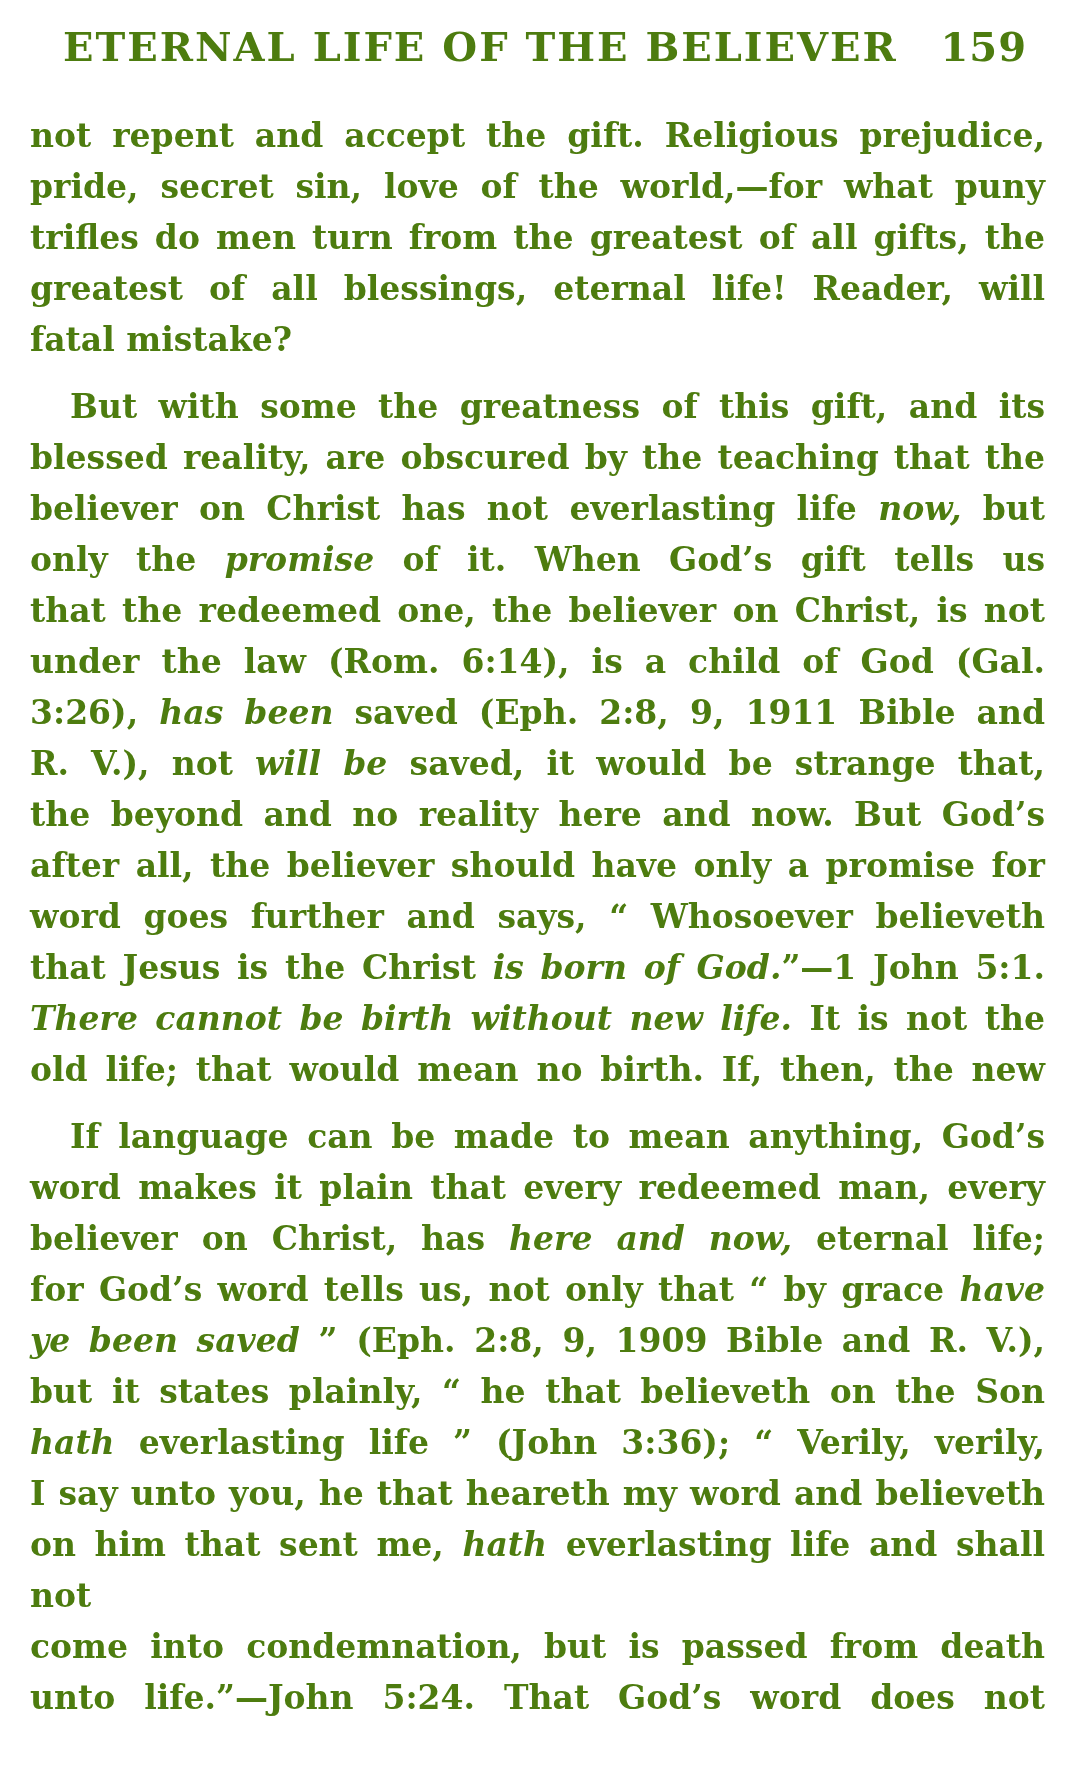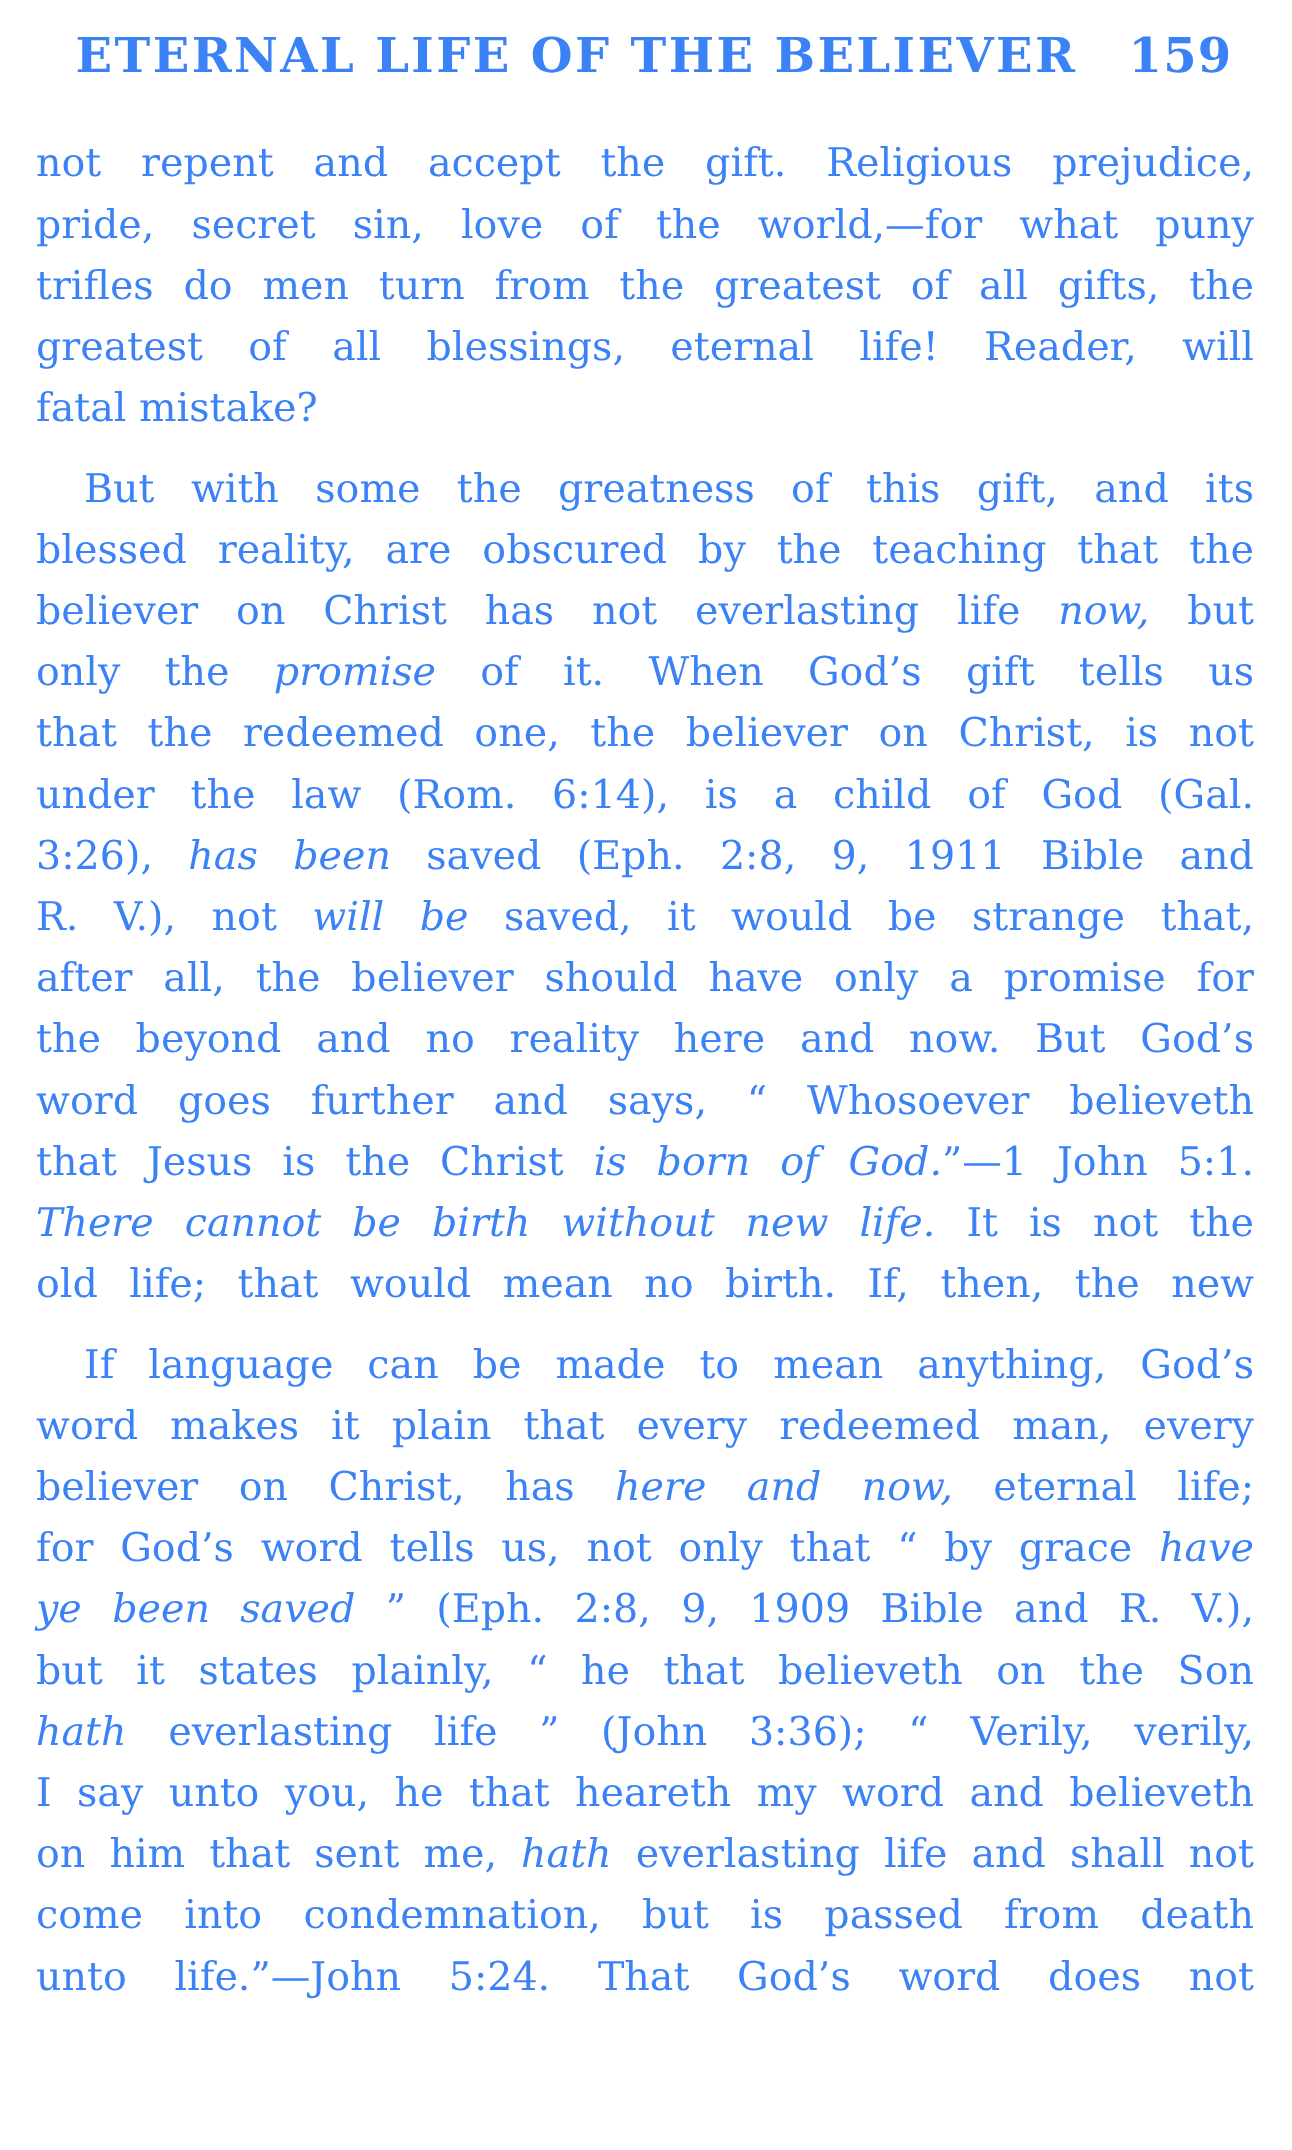--- a/index.html
+++ b/index.html
@@ -4,21 +4,21 @@
 <style>
   html, body { margin: 0; padding: 0; background: #ffffff; }
   .page {
     position: relative;
     width: 1077px;
     height: 1792px;
     background: #ffffff;
     box-sizing: border-box;
     padding: 24px 32px 0 30px;
     font-family: "DejaVu Serif", serif;
-    color: #3b82f6;
+    color: #4d7c0f;
     overflow: hidden;
   }
   .header {
     display: flex;
     justify-content: space-between;
     align-items: baseline;
     margin: 0 18px 0 33px;
     font-weight: bold;
     font-size: 40px;
     line-height: 46px;
@@ -28,20 +28,21 @@
   .header .pagenum { letter-spacing: 1px; }
   .textblock {
     margin-top: 40px;
     font-size: 33px;
     line-height: 51px;
   }
   .para { margin: 0; }
   .line {
     text-align: justify;
     text-align-last: justify;
+    font-weight: bold;
   }
   .line.leftlast { text-align-last: left; }
   .para.indent .line:first-child { text-indent: 40px; margin-top: 16px; }
   .it { font-style: italic; margin-top: 33px; }
 </style>
 </head>
 <body>
 
 <div class="page">
   <div class="header">
@@ -58,22 +59,22 @@
       </div>
       <div class="para indent">
         <div class="line"><span>But with some the greatness of this gift, and its</span></div>
         <div class="line"><span>blessed reality, are obscured by the teaching that the</span></div>
         <div class="line"><span>believer on Christ has not everlasting life </span><span class="it">now,</span><span> but</span></div>
         <div class="line"><span>only the </span><span class="it">promise</span><span> of it. When God’s gift tells us</span></div>
         <div class="line"><span>that the redeemed one, the believer on Christ, is not</span></div>
         <div class="line"><span>under the law (Rom. 6:14), is a child of God (Gal.</span></div>
         <div class="line"><span>3:26), </span><span class="it">has been</span><span> saved (Eph. 2:8, 9, 1911 Bible and</span></div>
         <div class="line"><span>R. V.), not </span><span class="it">will be</span><span> saved, it would be strange that,</span></div>
+        <div class="line"><span>the beyond and no reality here and now. But God’s</span></div>
         <div class="line"><span>after all, the believer should have only a promise for</span></div>
-        <div class="line"><span>the beyond and no reality here and now. But God’s</span></div>
         <div class="line"><span>word goes further and says, “ Whosoever believeth</span></div>
         <div class="line"><span>that Jesus is the Christ </span><span class="it">is born of God.</span><span>”—1 John 5:1.</span></div>
         <div class="line"><span class="it">There cannot be birth without new life.</span><span> It is not the</span></div>
         <div class="line"><span>old life; that would mean no birth. If, then, the new</span></div>
       </div>
       <div class="para indent">
         <div class="line"><span>If language can be made to mean anything, God’s</span></div>
         <div class="line"><span>word makes it plain that every redeemed man, every</span></div>
         <div class="line"><span>believer on Christ, has </span><span class="it">here and now,</span><span> eternal life;</span></div>
         <div class="line"><span>for God’s word tells us, not only that “ by grace </span><span class="it">have</span></div>

